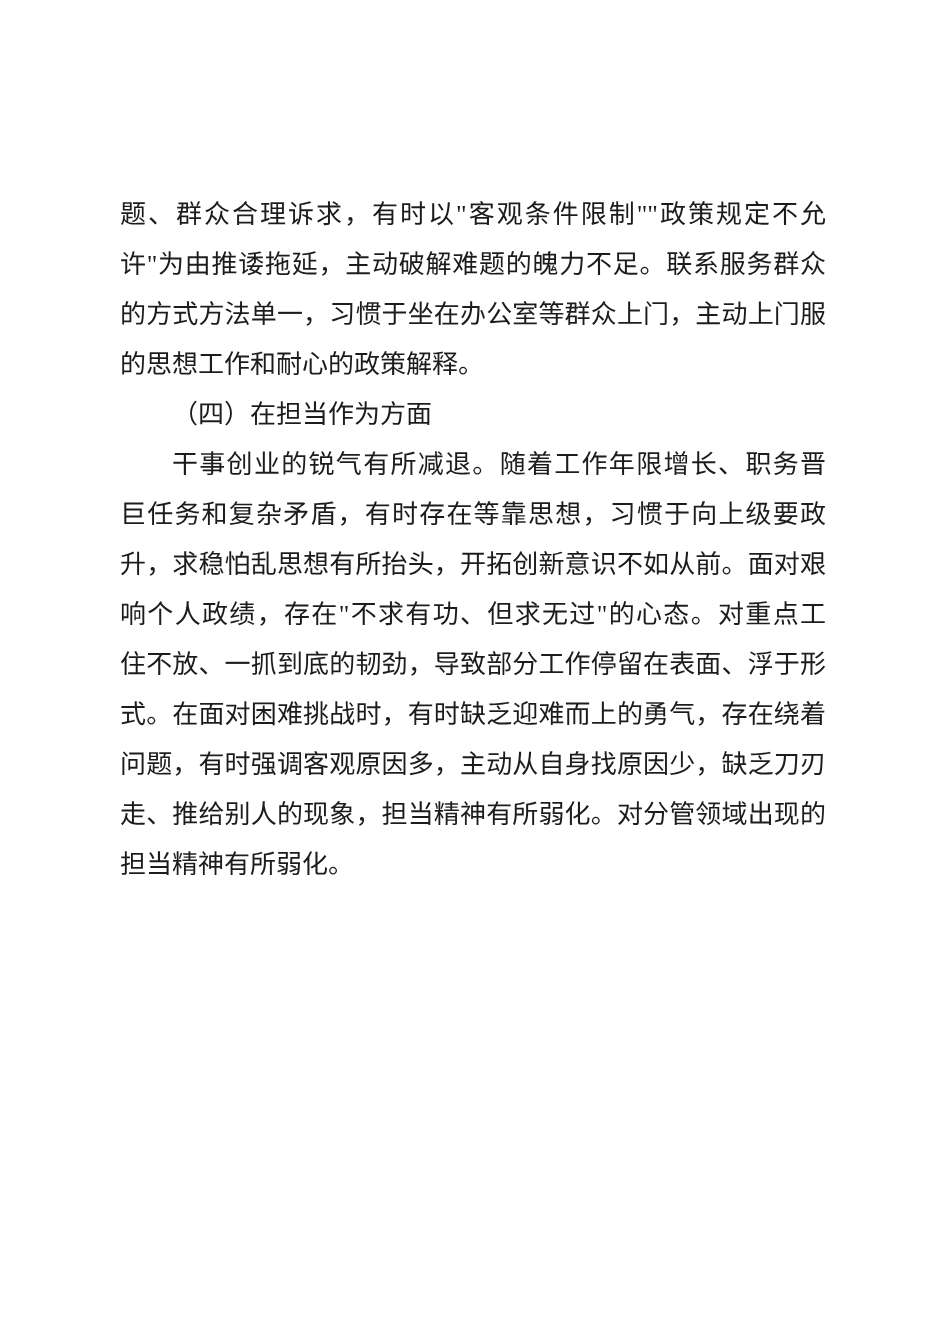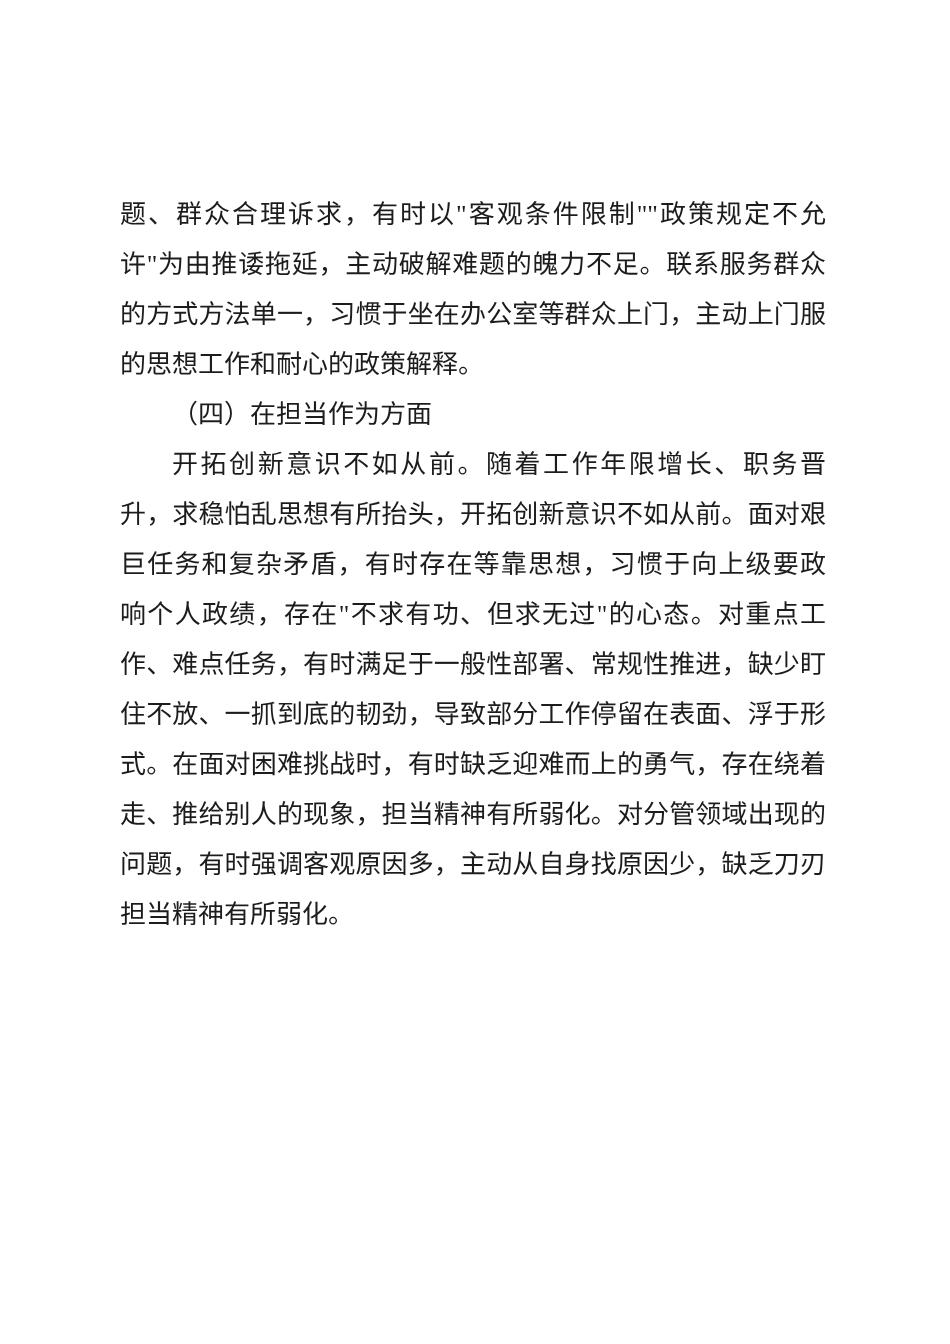--- a/index.html
+++ b/index.html
@@ -53,25 +53,24 @@
 <div class="page">
   <div class="text-block">
 
     <div class="line">题、群众合理诉求，有时以"客观条件限制""政策规定不允</div>
     <div class="line">许"为由推诿拖延，主动破解难题的魄力不足。联系服务群众</div>
     <div class="line">的方式方法单一，习惯于坐在办公室等群众上门，主动上门服</div>
     <div class="line last">的思想工作和耐心的政策解释。</div>
 
     <div class="line heading">（四）在担当作为方面</div>
 
-    <div class="line indent">开拓创新意识不如从前。随着工作年限增长、职务晋</div>
+    <div class="line indent">干事创业的锐气有所减退。随着工作年限增长、职务晋</div>
+    <div class="line">巨任务和复杂矛盾，有时存在等靠思想，习惯于向上级要政</div>
     <div class="line">升，求稳怕乱思想有所抬头，开拓创新意识不如从前。面对艰</div>
-    <div class="line">巨任务和复杂矛盾，有时存在等靠思想，习惯于向上级要政</div>
     <div class="line">响个人政绩，存在"不求有功、但求无过"的心态。对重点工</div>
-    <div class="line">作、难点任务，有时满足于一般性部署、常规性推进，缺少盯</div>
     <div class="line">住不放、一抓到底的韧劲，导致部分工作停留在表面、浮于形</div>
     <div class="line">式。在面对困难挑战时，有时缺乏迎难而上的勇气，存在绕着</div>
+    <div class="line">问题，有时强调客观原因多，主动从自身找原因少，缺乏刀刃</div>
     <div class="line">走、推给别人的现象，担当精神有所弱化。对分管领域出现的</div>
-    <div class="line">问题，有时强调客观原因多，主动从自身找原因少，缺乏刀刃</div>
     <div class="line last">担当精神有所弱化。</div>
 
   </div>
 </div>
 
 </body></html>

